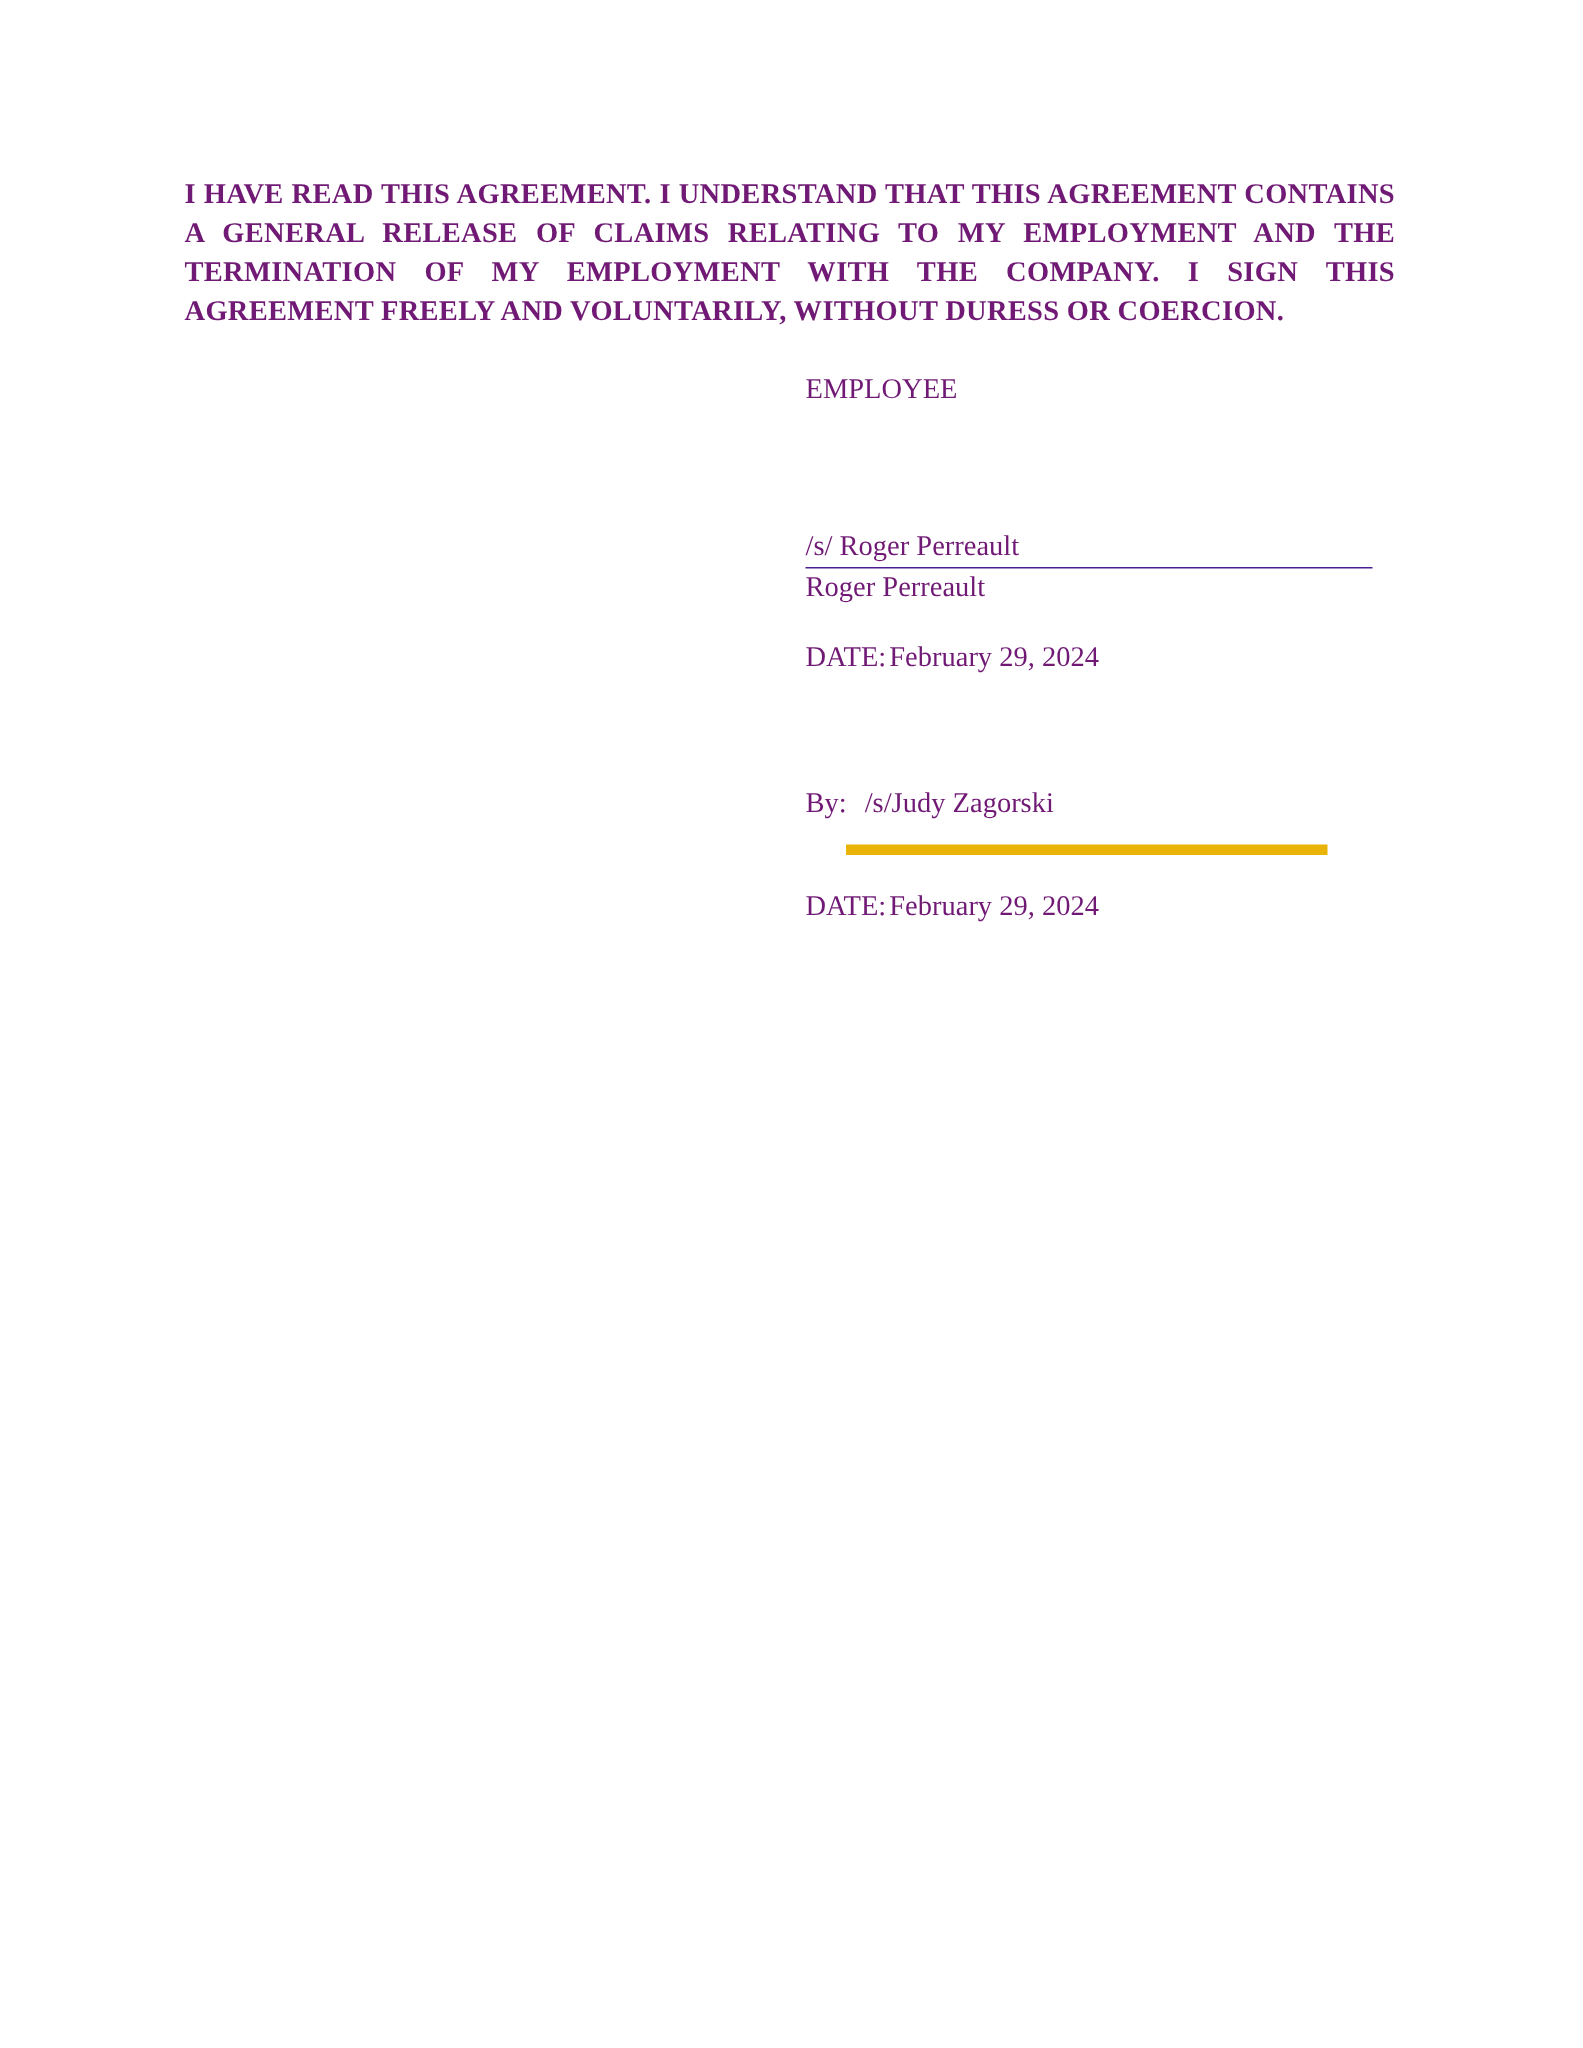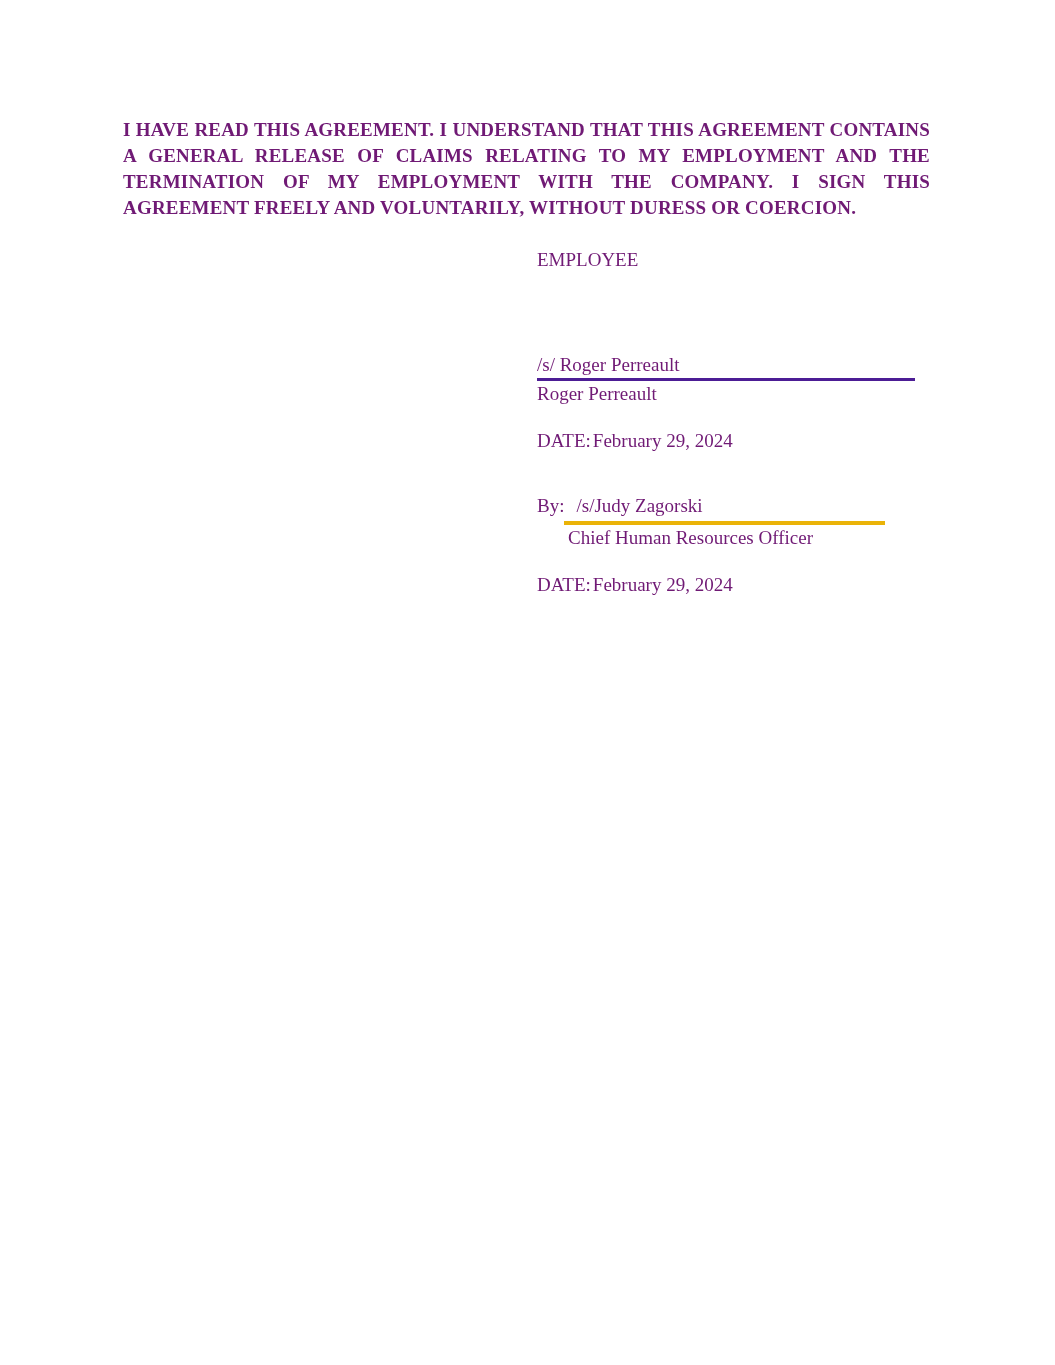--- a/index.html
+++ b/index.html
@@ -37,44 +37,45 @@
   }
   .heading-employee {
     margin-top: 26px;
   }
   .sig-line {
     margin-top: 80px;
   }
   .sig-underline {
     display: inline-block;
     width: 378px;
-    border-bottom: 3px solid #4c1d95;
+    border-bottom: 1px solid #4c1d95;
     padding-bottom: 1px;
     white-space: nowrap;
   }
   .date-line {
     margin-top: 22px;
   }
   .date-value {
     margin-left: 2px;
   }
   .heading-company {
     margin-top: 66px;
   }
   .by-line {
     margin-top: 40px;
     white-space: nowrap;
   }
   .by-underline {
     display: inline-block;
     width: 309px;
-    border-bottom: 4px solid #eab308;
-    padding-bottom: 3px;
+    border-bottom: 7px solid #eab308;
+    padding-bottom: 15px;
     padding-left: 12px;
     white-space: nowrap;
+    margin-top: 32px;
   }
   .indent {
     margin-left: 31px;
   }
 </style>
 </head>
 <body>
 
 <div class="page">
   <div class="content">
@@ -94,21 +95,20 @@
       <div class="date-line">
         <span>DATE:</span><span class="date-value">February 29, 2024</span>
       </div>
 
 
       <div class="by-line">
         <span>By:</span><span class="by-underline">/s/Judy Zagorski</span>
       </div>
 
 
-      <div class="indent">Chief Human Resources Officer</div>
 
       <div class="date-line">
         <span>DATE:</span><span class="date-value">February 29, 2024</span>
       </div>
 
     </div>
   </div>
 </div>
 
 </body></html>

